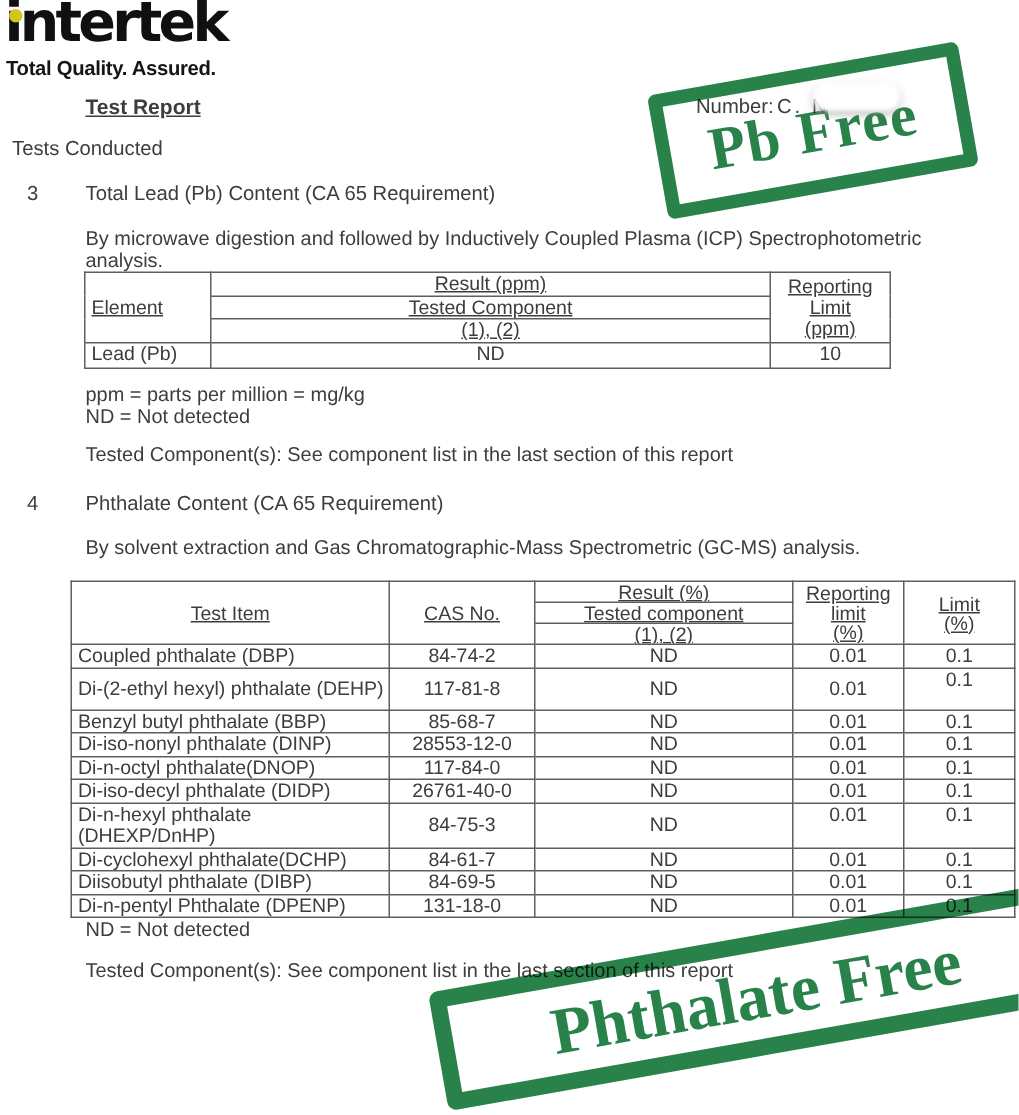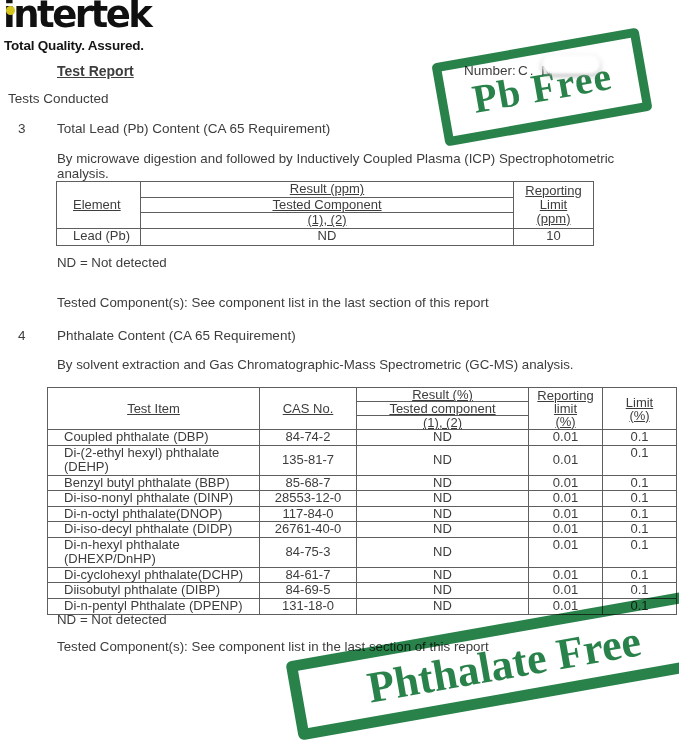--- a/index.html
+++ b/index.html
@@ -36,21 +36,21 @@
   #lead-notes { left:57px; top:256px; line-height:14.5px; }
   #tc-note-1 { left:57px; top:295px; }
   #nd-note-2 { left:57px; top:612px; }
   #tc-note-2 { left:57px; top:639px; }
 
   
   table { position:absolute; border-collapse:collapse; table-layout:fixed;
           font-size:13px; color:var(--txt); }
   td { border:1px solid var(--line); text-align:center; vertical-align:middle;
        padding:0 3px; line-height:1.12; overflow:hidden; }
-  td.left { text-align:left; padding-left:16px; }
+  td.left { text-align:left; padding-left:4px; }
   .u { text-decoration:underline; }
   .hlines div { text-decoration:underline; line-height:13px; }
 
   #lead-table { left:56px; top:181px; width:537px; }
   #lead-table tr.h1 { height:15px; } #lead-table tr.h2 { height:15px; }
   #lead-table tr.h3 { height:15px; } #lead-table tr.d  { height:17px; }
   #lead-table .hlines div { line-height:14px; }
 
   #phthalate-table { left:47px; top:387px; width:629px; }
   #phthalate-table tr.h { height:13px; }
@@ -117,20 +117,21 @@
         </tr>
     <tr class="d">
       <td class="left">Lead (Pb)</td>
       <td>ND</td>
       <td>10</td>
     </tr>
   </tbody>
     </table>
 
   <div class="abs note" id="lead-notes">
+    <div>ppm = parts per million = mg/kg</div>
     <div>ND = Not detected</div>
   </div>
   <div class="abs note" id="tc-note-1">Tested Component(s): See component list in the last section of this report</div>
 
   <div class="abs sec-num" id="sec4-num">4</div>
   <div class="abs sec-title" id="sec4-title">Phthalate Content (CA 65 Requirement)</div>
   <div class="abs method" id="sec4-method">By solvent extraction and Gas Chromatographic-Mass Spectrometric (GC-MS) analysis.</div>
 
   <table id="phthalate-table">
     <colgroup>
@@ -164,21 +165,21 @@
 
     <tr class="d">
       <td class="left">Coupled phthalate (DBP)</td>
       <td>84-74-2</td>
       <td>ND</td>
       <td>0.01</td>
       <td>0.1</td>
     </tr>
     <tr class="d tall">
       <td class="left">Di-(2-ethyl hexyl) phthalate (DEHP)</td>
-      <td>135-81-7</td>
+      <td>117-81-8</td>
       <td>ND</td>
       <td>0.01</td>
       <td class="vtop">0.1</td>
     </tr>
     <tr class="d">
       <td class="left">Benzyl butyl phthalate (BBP)</td>
       <td>85-68-7</td>
       <td>ND</td>
       <td>0.01</td>
       <td>0.1</td>

